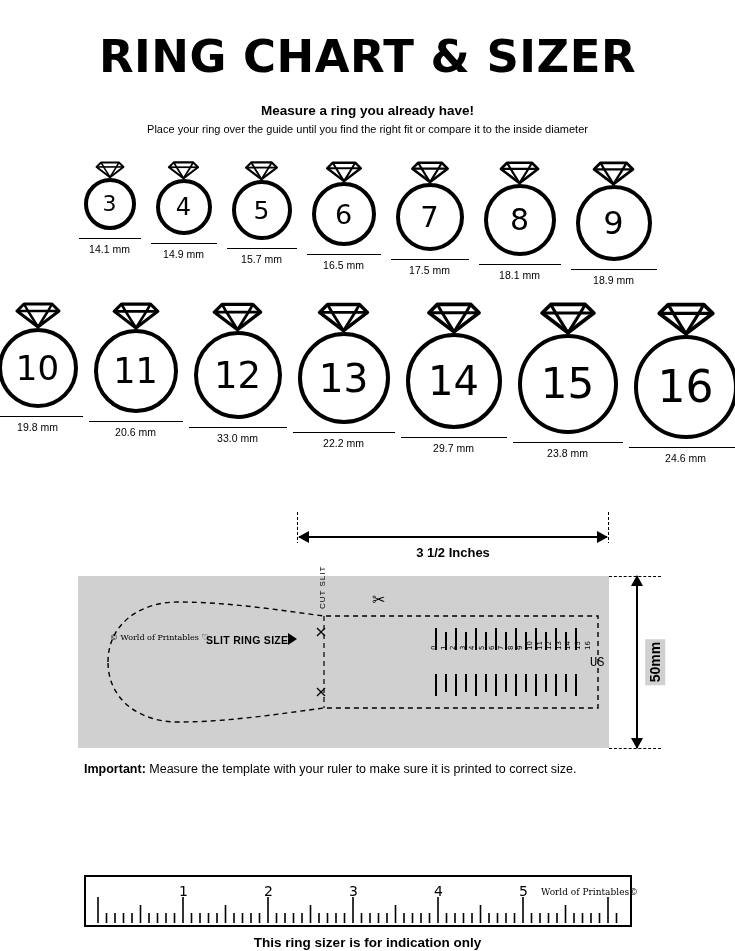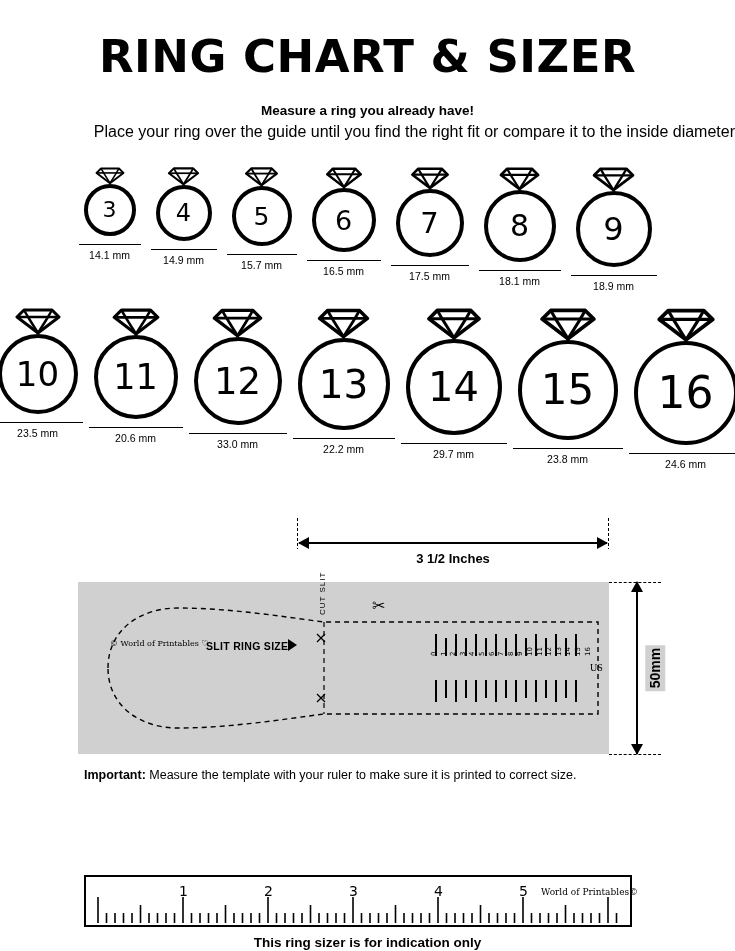--- a/index.html
+++ b/index.html
@@ -36,22 +36,21 @@
   .intro {
     text-align: center;
     margin-top: 20px;
   }
   .intro-bold {
     font-size: 13.5px;
     font-weight: bold;
     margin-bottom: 5px;
   }
   .intro-sub {
-    font-size: 16px;
-    text-align: right;
+    font-size: 11px;
   }
 
   
   .ring-row {
     display: flex;
     justify-content: center;
     align-items: flex-start;
   }
   .ring-row.row1 { margin-top: 26px; gap: 10px; }
   .ring-row.row2 { margin-top: 16px; gap: 6px; }
@@ -448,21 +447,21 @@
             <path d="M30 18 L22 4" stroke="#000" stroke-width="5"></path>
             <path d="M70 18 L78 4" stroke="#000" stroke-width="5"></path>
             <path d="M30 18 L50 50" stroke="#000" stroke-width="5"></path>
             <path d="M70 18 L50 50" stroke="#000" stroke-width="5"></path>
           </svg>
           <div class="band" style="width: 80px; height: 80px;">
             <span style="font-size: 34px;">10</span>
           </div>
         </div>
         <div class="mm-rule" style="width: 90px;"></div>
-        <div class="mm-label">23.5 mm</div>
+        <div class="mm-label">19.8 mm</div>
       </div>
       <div class="ring-cell">
         <div class="ring-art">
           <svg width="52" height="27" viewBox="0 0 100 52">
             <path d="M8 18 L22 4 L78 4 L92 18 L50 50 Z" fill="none" stroke="#000" stroke-width="6" stroke-linejoin="round"></path>
             <path d="M8 18 L92 18" stroke="#000" stroke-width="5"></path>
             <path d="M30 18 L22 4" stroke="#000" stroke-width="5"></path>
             <path d="M70 18 L78 4" stroke="#000" stroke-width="5"></path>
             <path d="M30 18 L50 50" stroke="#000" stroke-width="5"></path>
             <path d="M70 18 L50 50" stroke="#000" stroke-width="5"></path>
@@ -635,21 +634,21 @@
           <div style="position: absolute; left: 76.8px; top: 0px; font-size: 7px; font-family: &quot;DejaVu Sans&quot;, sans-serif; transform: rotate(-90deg); transform-origin: left top;">8</div>
           <div style="position: absolute; left: 86.4px; top: 0px; font-size: 7px; font-family: &quot;DejaVu Sans&quot;, sans-serif; transform: rotate(-90deg); transform-origin: left top;">9</div>
           <div style="position: absolute; left: 96px; top: 0px; font-size: 7px; font-family: &quot;DejaVu Sans&quot;, sans-serif; transform: rotate(-90deg); transform-origin: left top;">10</div>
           <div style="position: absolute; left: 105.6px; top: 0px; font-size: 7px; font-family: &quot;DejaVu Sans&quot;, sans-serif; transform: rotate(-90deg); transform-origin: left top;">11</div>
           <div style="position: absolute; left: 115.2px; top: 0px; font-size: 7px; font-family: &quot;DejaVu Sans&quot;, sans-serif; transform: rotate(-90deg); transform-origin: left top;">12</div>
           <div style="position: absolute; left: 124.8px; top: 0px; font-size: 7px; font-family: &quot;DejaVu Sans&quot;, sans-serif; transform: rotate(-90deg); transform-origin: left top;">13</div>
           <div style="position: absolute; left: 134.4px; top: 0px; font-size: 7px; font-family: &quot;DejaVu Sans&quot;, sans-serif; transform: rotate(-90deg); transform-origin: left top;">14</div>
           <div style="position: absolute; left: 144px; top: 0px; font-size: 7px; font-family: &quot;DejaVu Sans&quot;, sans-serif; transform: rotate(-90deg); transform-origin: left top;">15</div>
           <div style="position: absolute; left: 153.6px; top: 0px; font-size: 7px; font-family: &quot;DejaVu Sans&quot;, sans-serif; transform: rotate(-90deg); transform-origin: left top;">16</div>
         </div>
-      <div style="position:absolute; left:512px; top:80px; font-size:10px; font-family:Liberation Serif, serif;">US</div>
+      <div style="position:absolute; left:512px; top:80px; font-size:12px; font-family:Liberation Mono, monospace;">US</div>
     </div>
 
     <div class="scissors">✂</div>
     <div class="cutsuit">CUT SLIT</div>
     <div class="template-label">SLIT RING SIZE</div>
     <div class="brand-small">© World of Printables ♡</div>
     <div class="tri-marker"></div>
 
     <div class="height-bracket">
       <div class="hline"></div>

